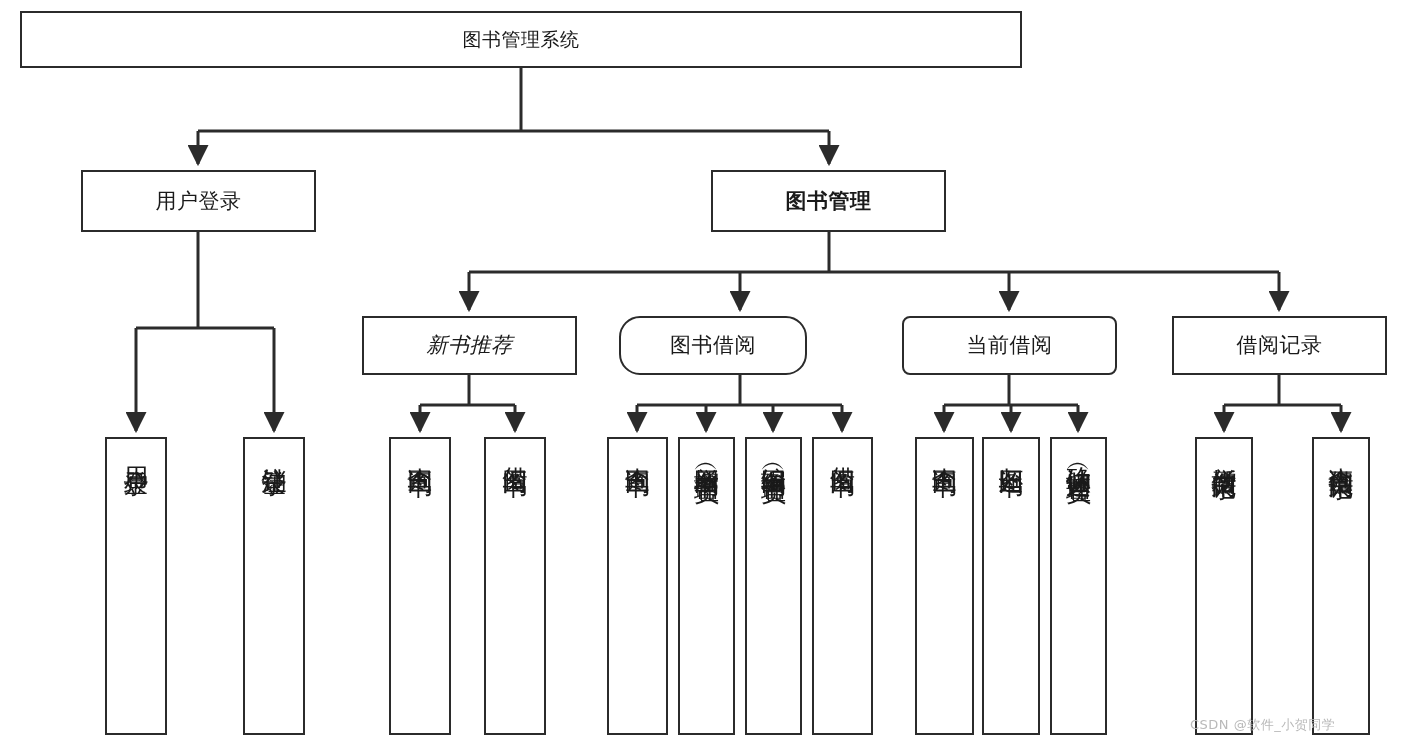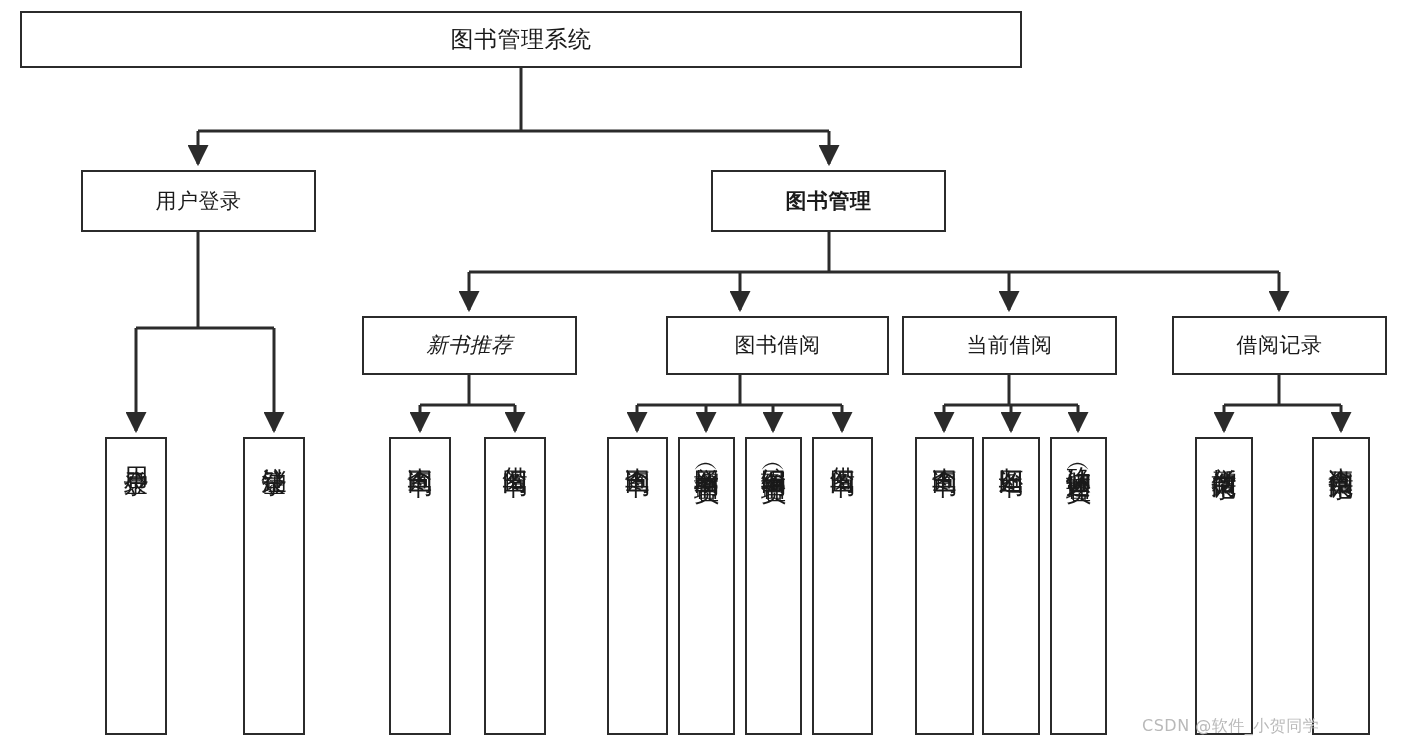--- a/index.html
+++ b/index.html
@@ -38,43 +38,43 @@
     display: block;
     text-align: center;
     line-height: 1.18;
   }
   
   .node.h .label {
     writing-mode: horizontal-tb;
     font-size: 21px;
     letter-spacing: 0.5px;
   }
-  .node.root .label { font-size: 23px; }
+  .node.root .label { font-size: 19px; }
   
   .node.v {
     align-items: flex-start;
     justify-content: center;
     padding-top: 8px;
   }
   .node.v .label {
     writing-mode: vertical-rl;
     text-orientation: upright;
     font-size: 25px;
     line-height: 1.0;
     letter-spacing: 2px;
     white-space: nowrap;
   }
   .node.v.tall .label {
     font-size: 25px;
   }
   .watermark {
     position: absolute;
-    left: 1142px;
+    left: 1190px;
     top: 716px;
-    font-size: 16px;
+    font-size: 13px;
     color: #b9b9b9;
     white-space: nowrap;
     letter-spacing: 0.5px;
   }
 </style>
 </head>
 <body>
 
 <div id="canvas">
 
@@ -135,24 +135,24 @@
   <div class="node h" style="left:81px; top:170px; width:235px; height:62px;">
     <span class="label">用户登录</span>
   </div>
   <div class="node h" style="left:711px; top:170px; width:235px; height:62px;font-weight:bold;">
     <span class="label">图书管理</span>
   </div>
 
   <div class="node h" style="left:362px; top:316px; width:215px; height:59px;font-style:italic;">
     <span class="label">新书推荐</span>
   </div>
-  <div class="node h" style="left:666px; top:316px; width:223px; height:59px;">
+  <div class="node h" style="left:619px; top:316px; width:188px; height:59px;border-radius:21px;">
     <span class="label">图书借阅</span>
   </div>
-  <div class="node h" style="left:902px; top:316px; width:215px; height:59px;">
+  <div class="node h" style="left:902px; top:316px; width:215px; height:59px;border-radius:8px;">
     <span class="label">当前借阅</span>
   </div>
   <div class="node h" style="left:1172px; top:316px; width:215px; height:59px;">
     <span class="label">借阅记录</span>
   </div>
 
   <div class="node v" style="left:105px; top:437px; width:62px; height:298px;">
     <span class="label">用户登录</span>
   </div>
   <div class="node v" style="left:243px; top:437px; width:62px; height:298px;">

